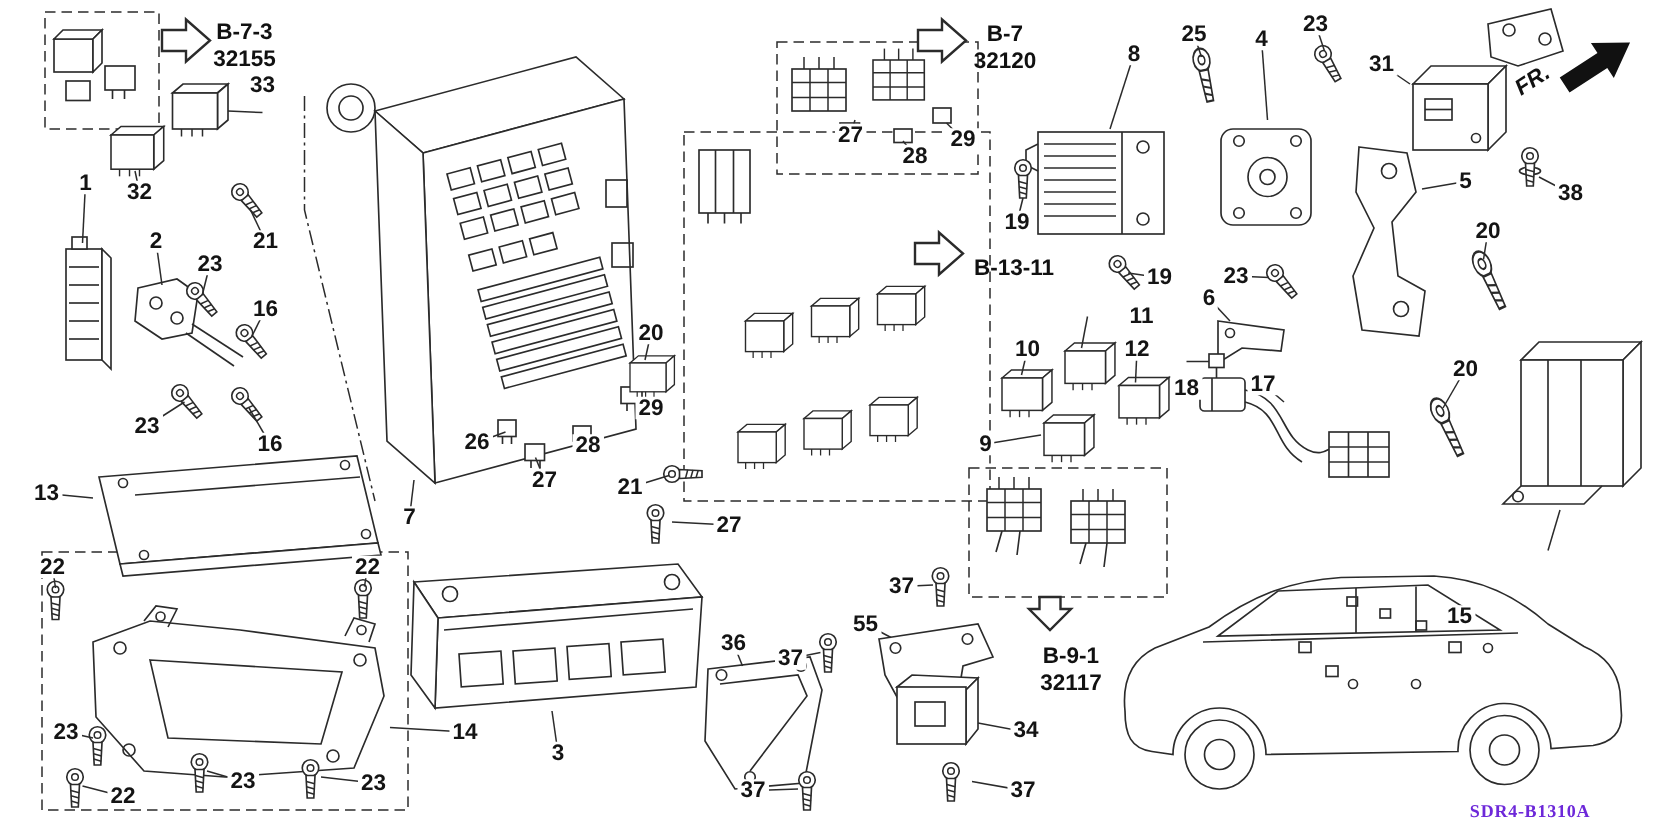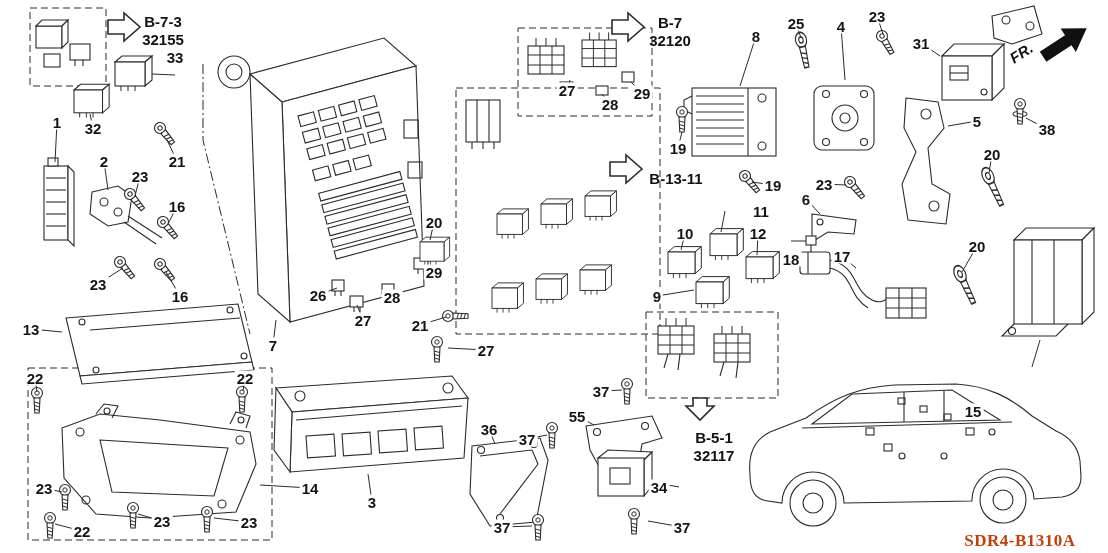--- a/index.html
+++ b/index.html
@@ -14,22 +14,22 @@
     font-size:15px; font-weight:bold; color:#141414;
     background:#fff; padding:0 2px; line-height:1; z-index:3; white-space:nowrap;
   }
   .ref {
     position:absolute; transform:translate(-50%,-50%);
     font-size:15px; font-weight:bold; color:#111; text-align:center;
     line-height:18px; z-index:3; white-space:nowrap; background:transparent;
   }
   .code {
     position:absolute; transform:translate(-50%,-50%);
-    font-family:"Liberation Serif", serif; font-size:17px; font-weight:bold;
-    letter-spacing:.5px; color:#c2410c; z-index:3; white-space:nowrap;
+    font-family:"Liberation Serif", serif; font-size:12px; font-weight:bold;
+    letter-spacing:.5px; color:#6d28d9; z-index:3; white-space:nowrap;
   }
   .ln { fill:#fff; stroke:#2b2b2b; stroke-width:1.1; }
   .nf { fill:none; stroke:#2b2b2b; stroke-width:1.1; }
   .dash { fill:none; stroke:#2b2b2b; stroke-width:1; stroke-dasharray:7 4; }
   .dashdot { fill:none; stroke:#2b2b2b; stroke-width:1; stroke-dasharray:10 3 2 3; }
   .leader { stroke:#2b2b2b; stroke-width:1; }
   .arrowhollow { fill:#fff; stroke:#2b2b2b; stroke-width:1.6; }
   .frtext { font-size:15px; font-weight:bold; font-style:italic; fill:#111; font-family:"Liberation Sans",sans-serif; }
 </style>
 </head>
@@ -491,36 +491,36 @@
       <div class="callout" style="left: 977px; top: 246px;">20</div>
       <div class="callout" style="left: 973px; top: 367px; margin-top: 44px;">15</div>
       <div class="callout" style="left: 685px; top: 233px;">10</div>
       <div class="callout" style="left: 725px; top: 211px; margin-left: 36px;">11</div>
       <div class="callout" style="left: 758px; top: 233px;">12</div>
       <div class="callout" style="left: 657px; top: 296px;">9</div>
       <div class="callout" style="left: 489px; top: 429px;">36</div>
       <div class="callout" style="left: 527px; top: 439px;">37</div>
       <div class="callout" style="left: 577px; top: 416px;">55</div>
       <div class="callout" style="left: 601px; top: 391px;">37</div>
-      <div class="callout" style="left: 659px; top: 487px;">34</div>
+      <div class="callout" style="left: 684px; top: 487px;">34</div>
       <div class="callout" style="left: 502px; top: 527px;">37</div>
       <div class="callout" style="left: 682px; top: 527px;">37</div>
     </div>
 
   <div class="ref" style="left:163px;top:31px">
     <div>B-7-3</div>
     <div>32155</div>
   </div>
   <div class="ref" style="left:670px;top:32px">
     <div>B-7</div>
     <div>32120</div>
   </div>
   <div class="ref" style="left:676px;top:179px">
     <div>B-13-11</div>
     <div></div>
   </div>
   <div class="ref" style="left:714px;top:447px">
-    <div>B-5-1</div>
+    <div>B-9-1</div>
     <div>32117</div>
   </div>
 
   <div class="code" style="left:1020px;top:541px">SDR4-B1310A</div>
 </div>
 
 </body></html>

